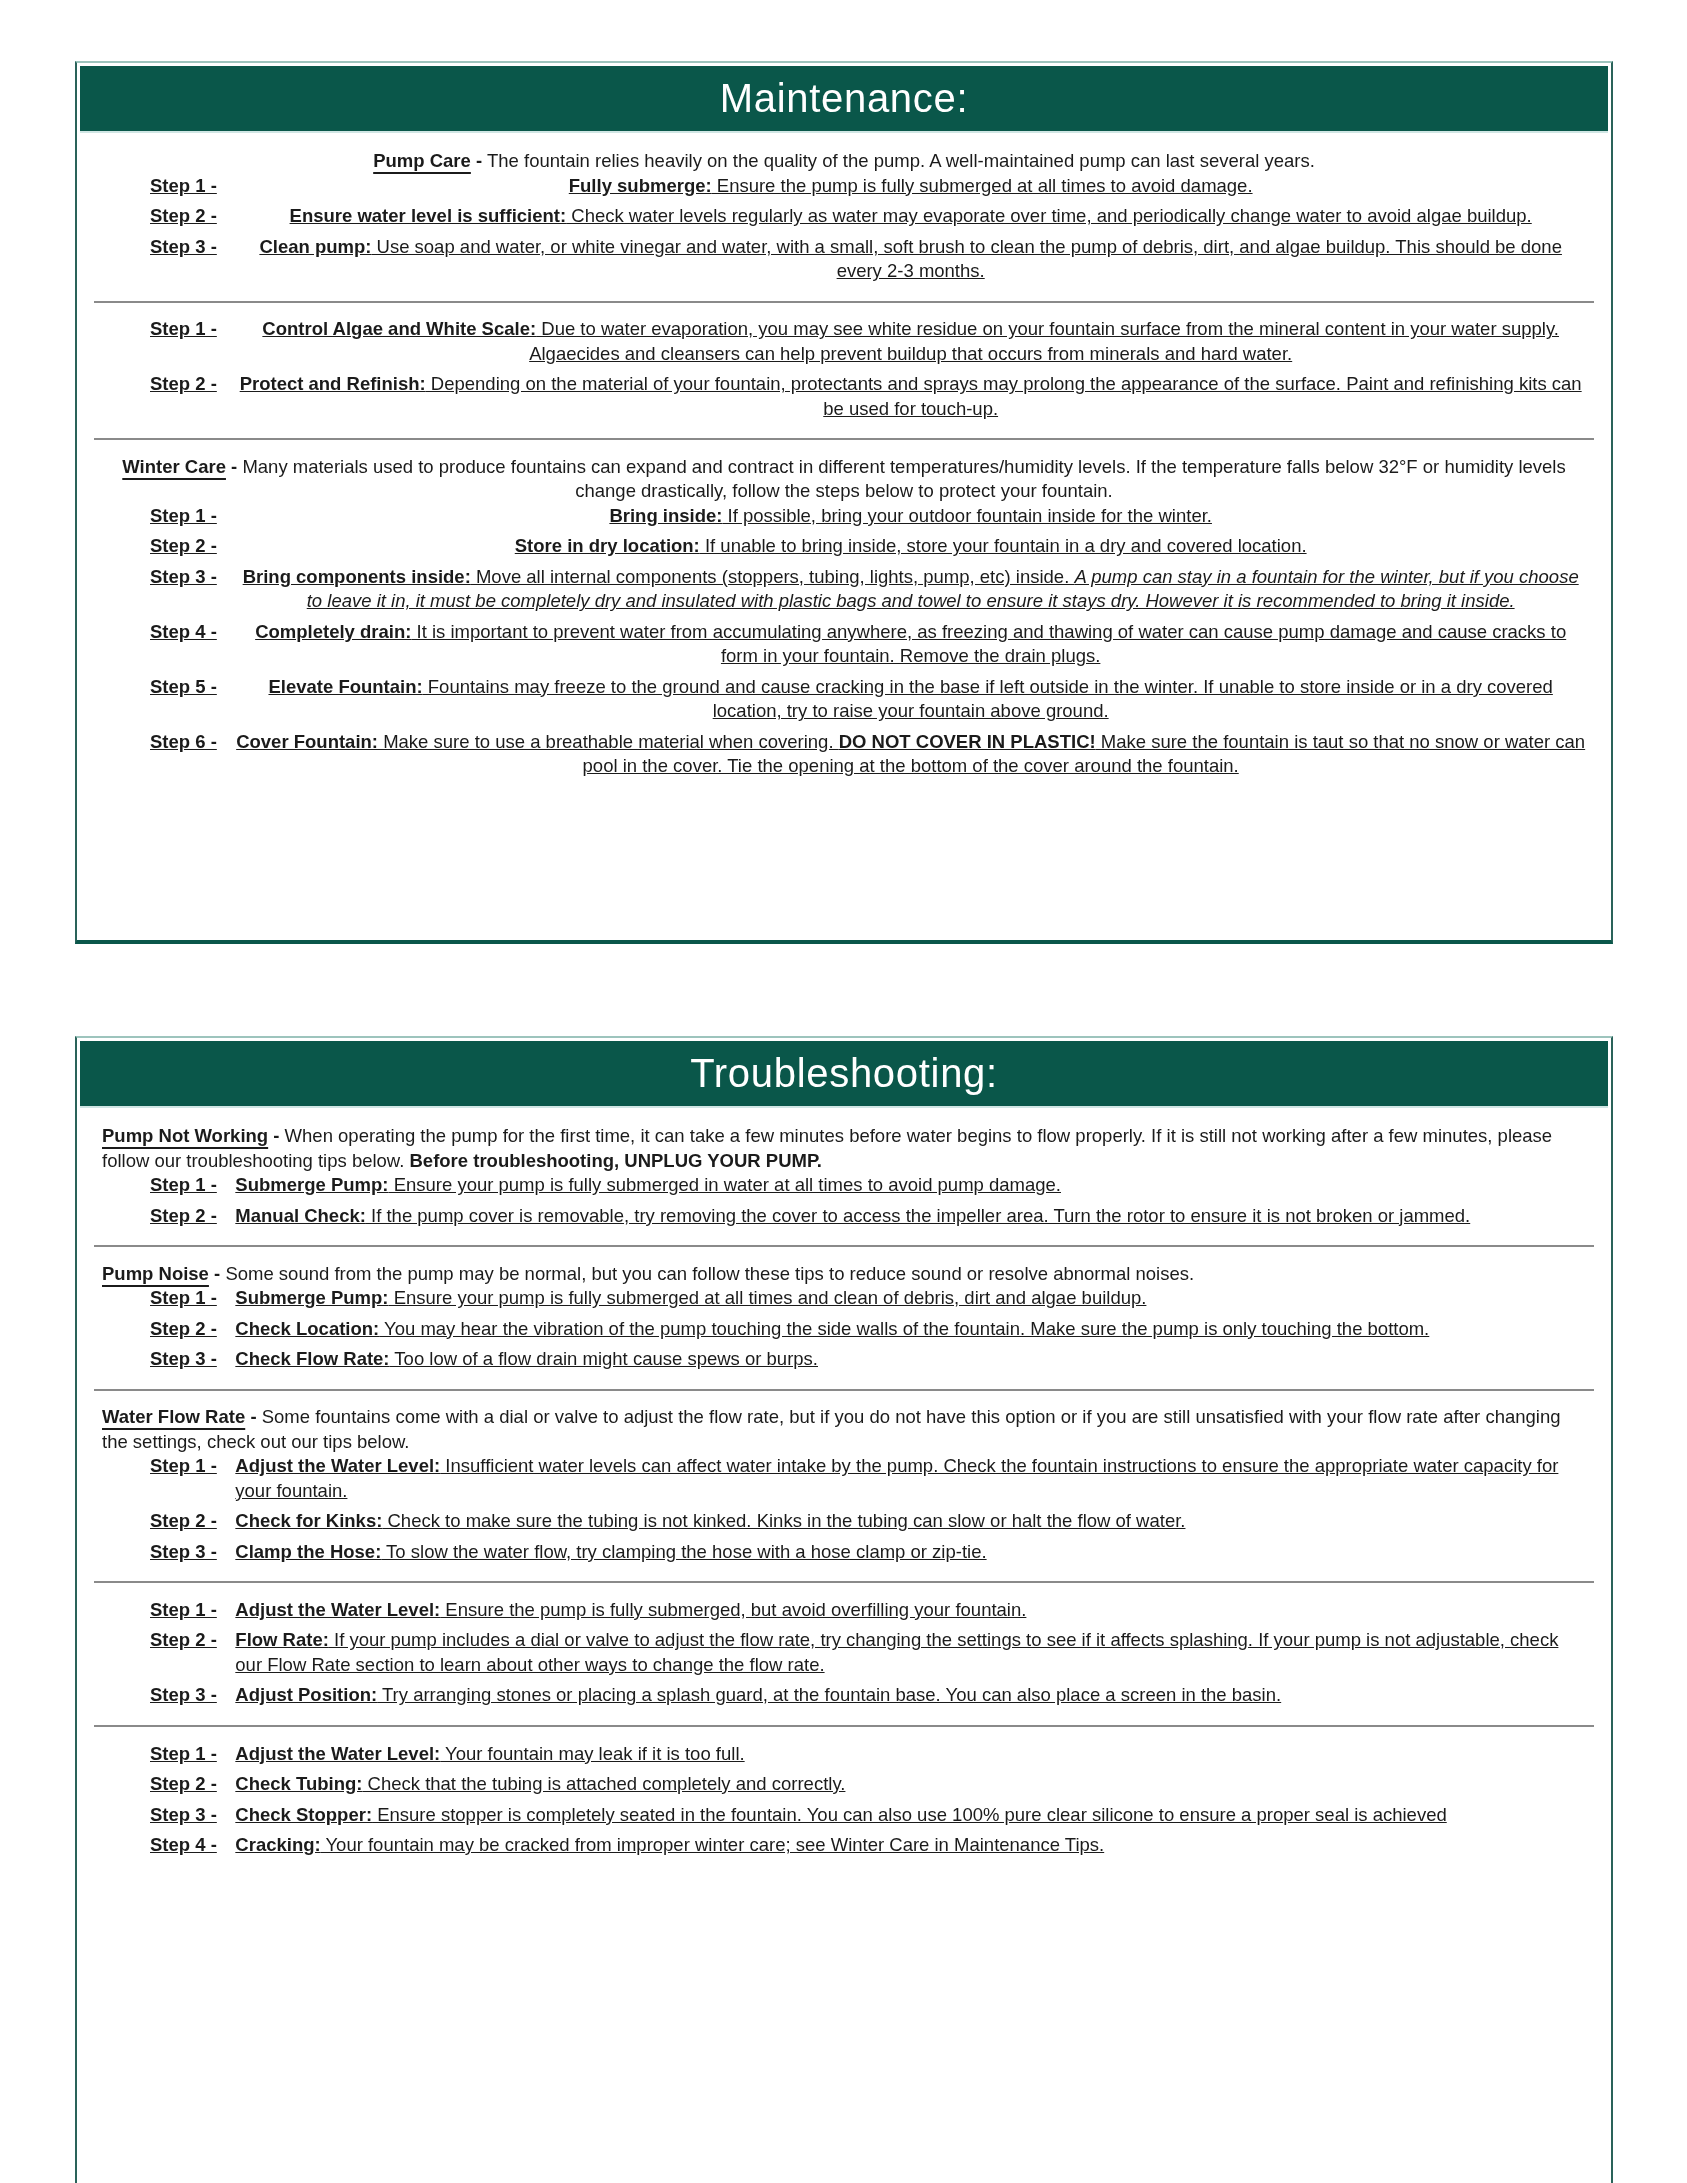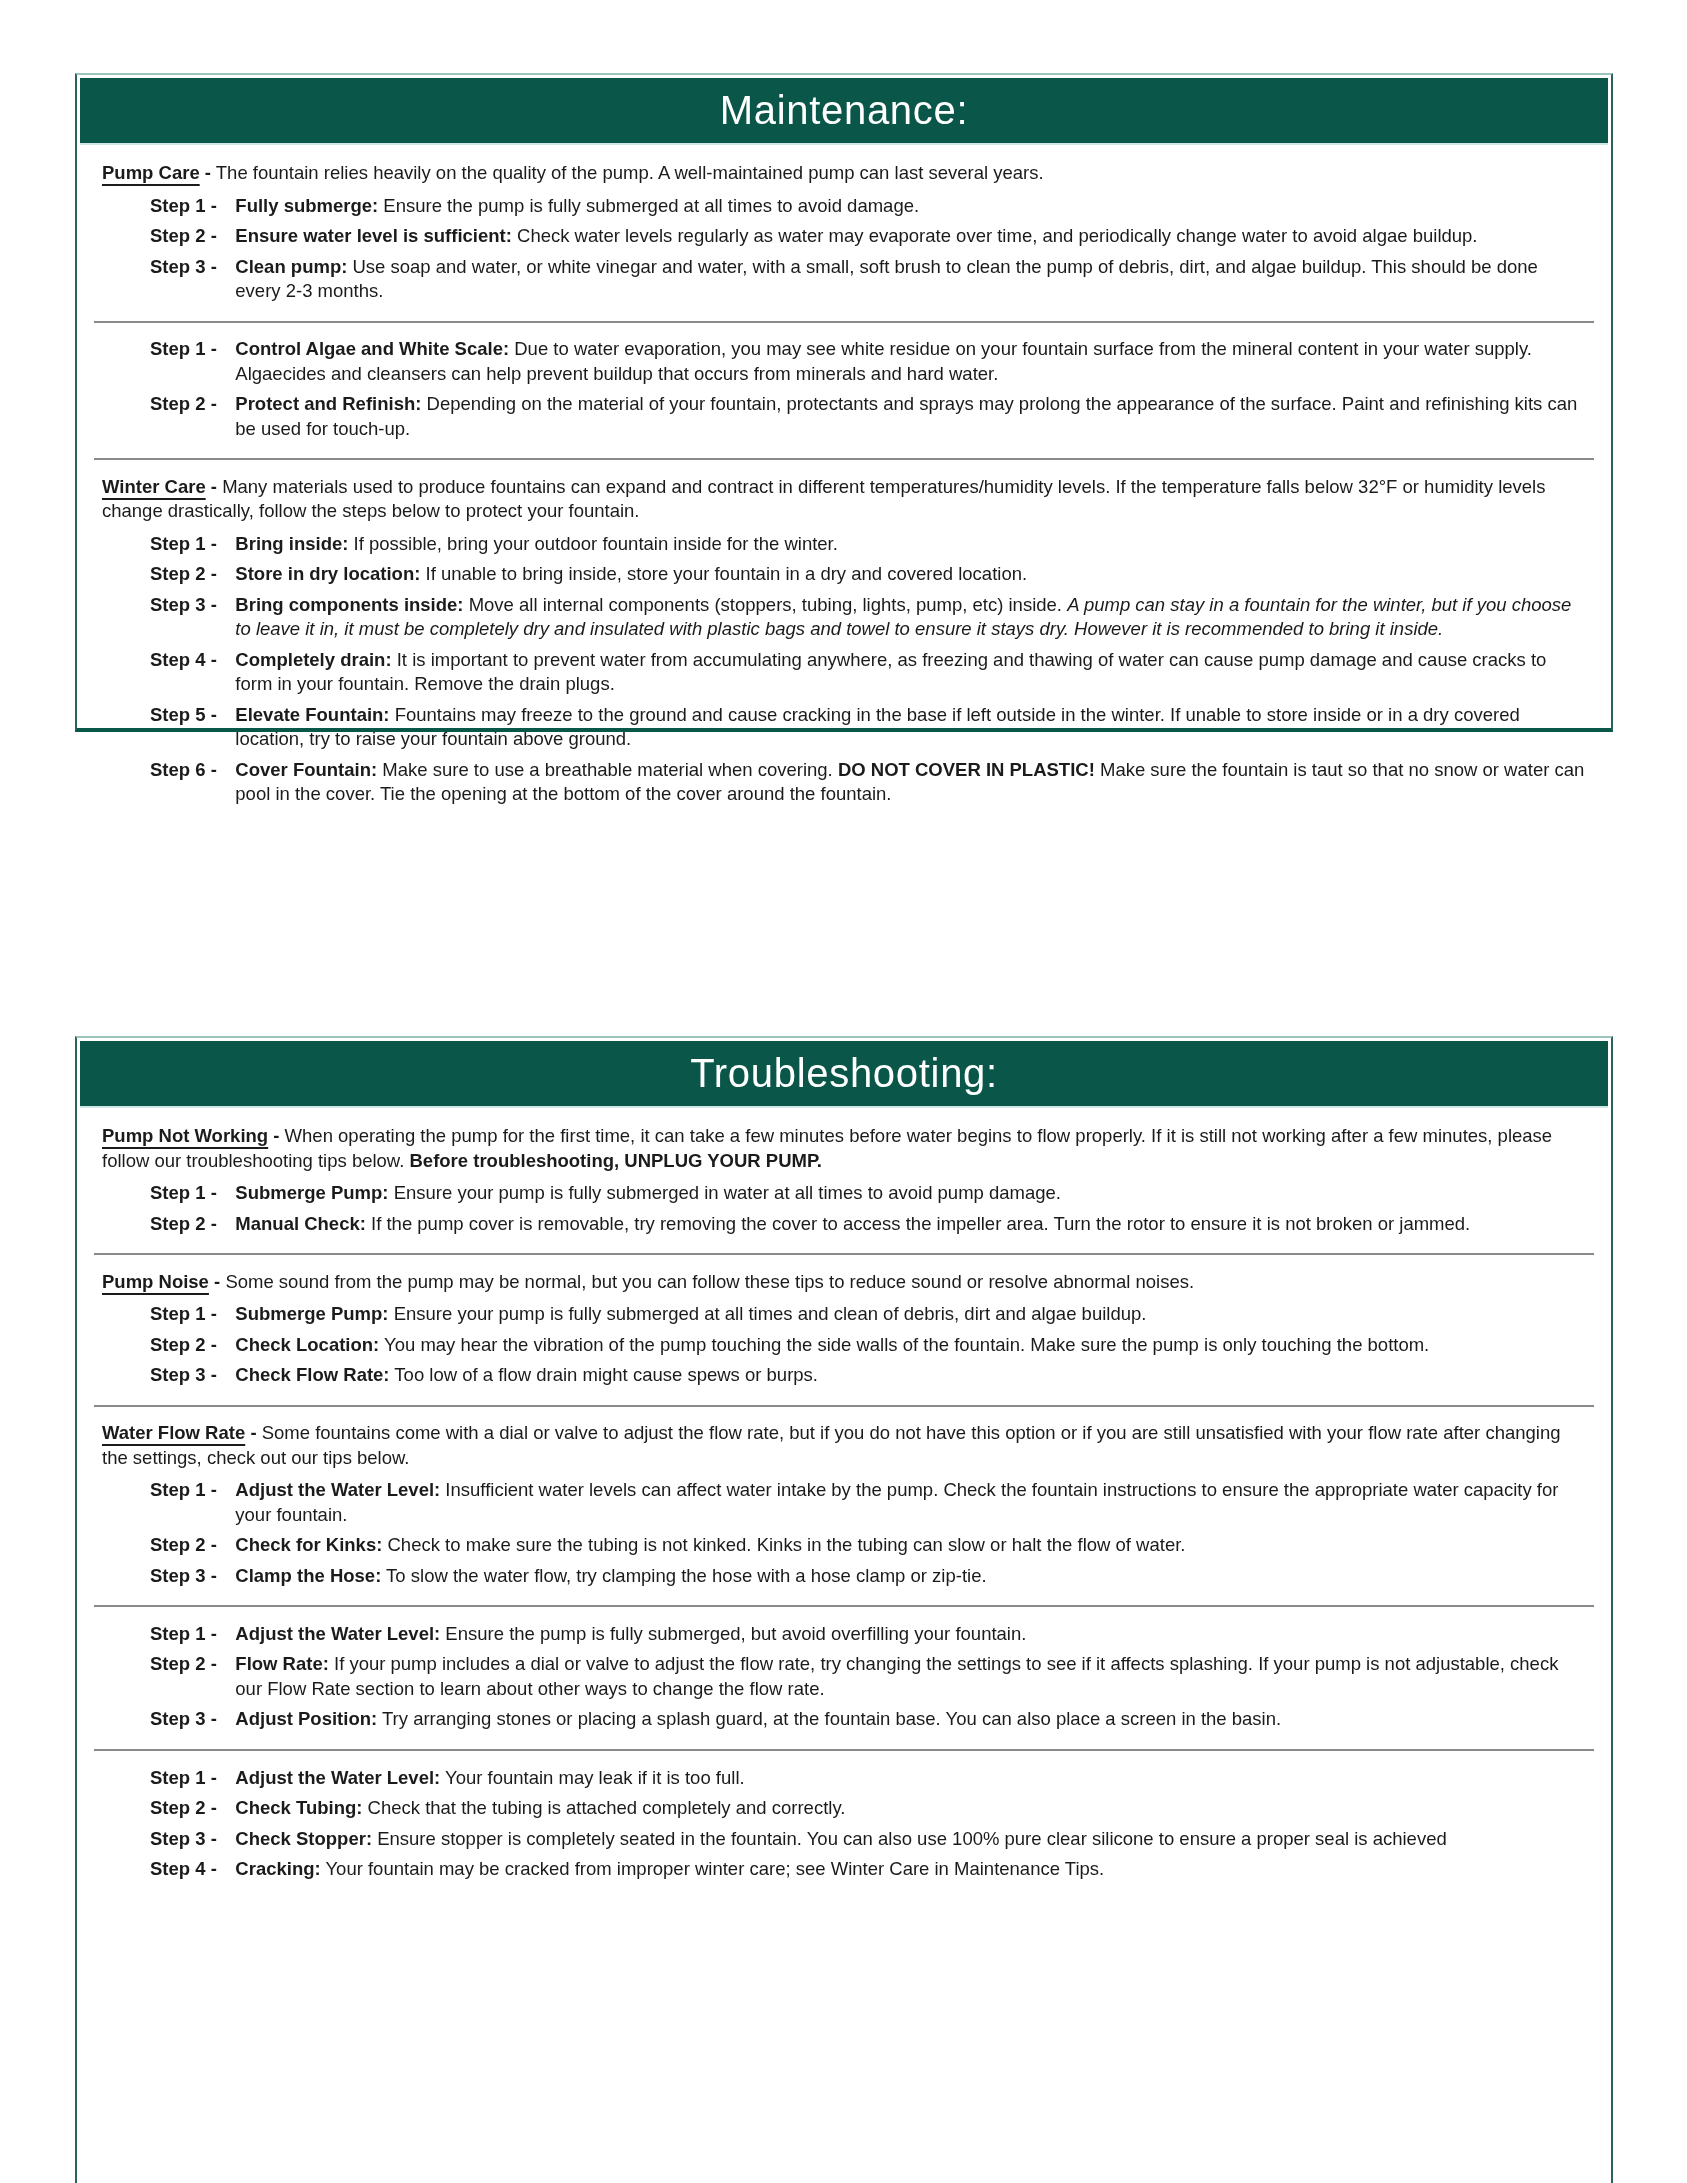--- a/index.html
+++ b/index.html
@@ -13,21 +13,21 @@
   .page{position:absolute;inset:0;}
   .box{
     position:absolute;left:75px;width:1538px;
     background:#ffffff;
     box-sizing:border-box;
     border-left:2px solid var(--border-teal);
     border-right:2px solid var(--border-teal);
     border-top:2px solid var(--border-teal-light);
     border-bottom:4.6px solid var(--accent-green);
   }
-  .box-maintenance{top:73px;height:659px;}
+  .box-maintenance{top:61px;height:883px;text-align:center;}
   .box-troubleshooting{top:1036px;height:1263px;}
   .bar{
     margin:2.6px;height:65px;
     background:var(--accent-green);
     display:flex;align-items:center;justify-content:center;
     box-shadow:0 2px 0 rgba(150,200,195,.45);
   }
   .bar-title{
     color:#ffffff;font-size:40px;line-height:1;
     letter-spacing:0.7px;
@@ -35,21 +35,21 @@
   .content{
     padding:16px 25px 0 25px;
     font-size:18.5px;line-height:24.5px;
   }
   .lead{margin:0;}
   .ghead{
     font-weight:bold;text-decoration:underline;
     text-decoration-thickness:2px;text-underline-offset:4.6px;
   }
   .gdash{font-weight:bold;}
-  .steps{margin-left:48px;margin-top:8px;}
+  .steps{margin-left:48px;text-decoration:underline;}
   .step{
     display:grid;grid-template-columns:max-content 1fr;
     column-gap:18.5px;margin-bottom:6px;
   }
   .step-label{font-weight:bold;white-space:nowrap;}
   .seg.b{font-weight:bold;}
   .seg.i{font-style:italic;}
   .divider{
     border-top:2.6px solid var(--divider-gray);
     margin:17px -8px 14.6px -8px;

